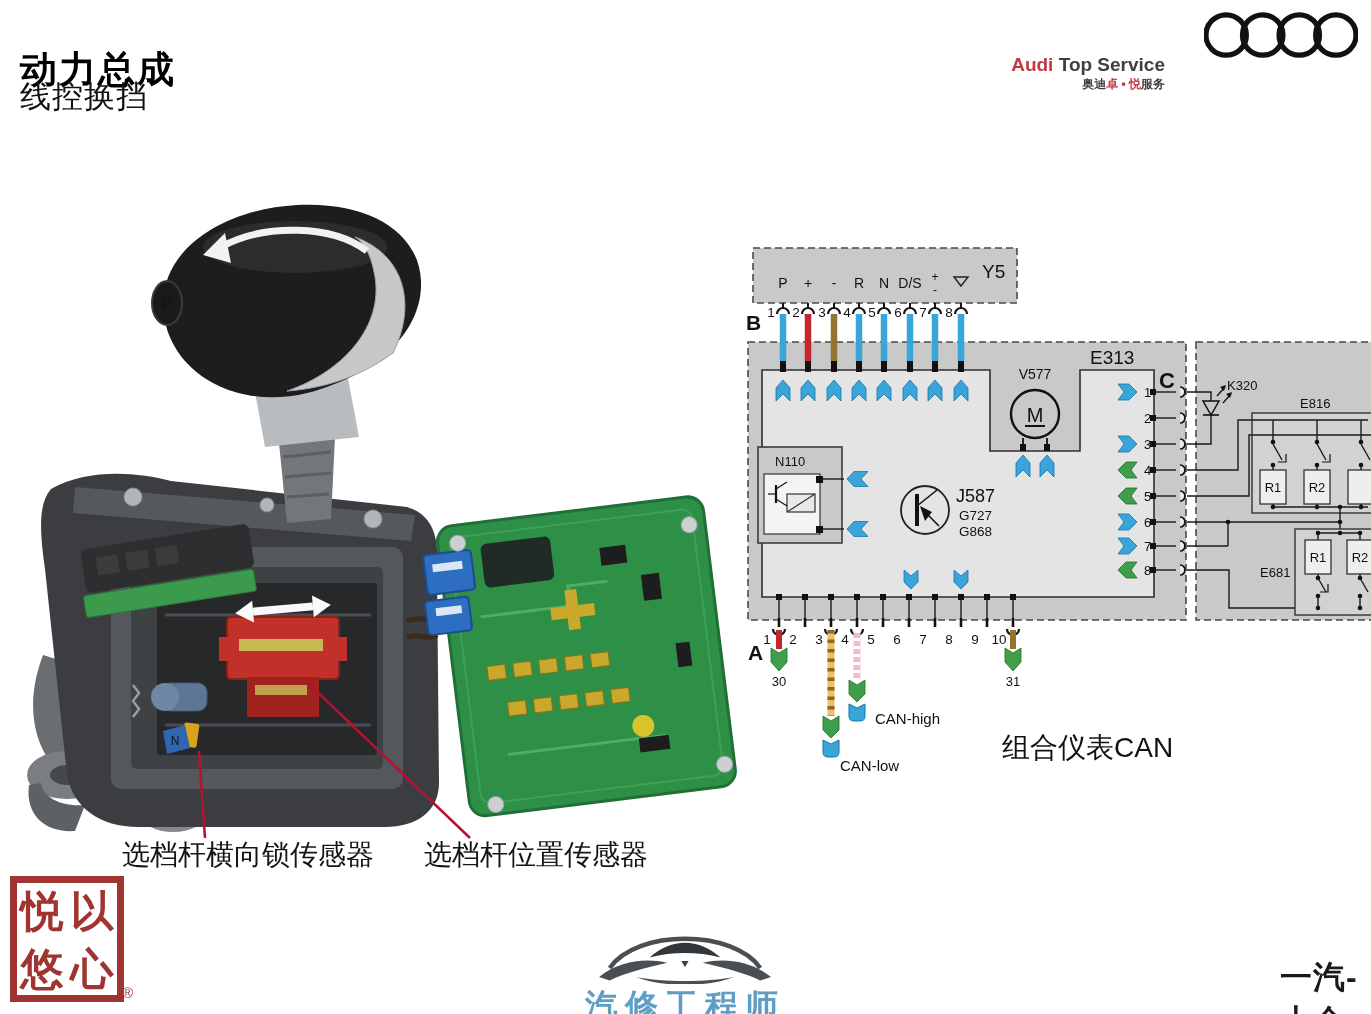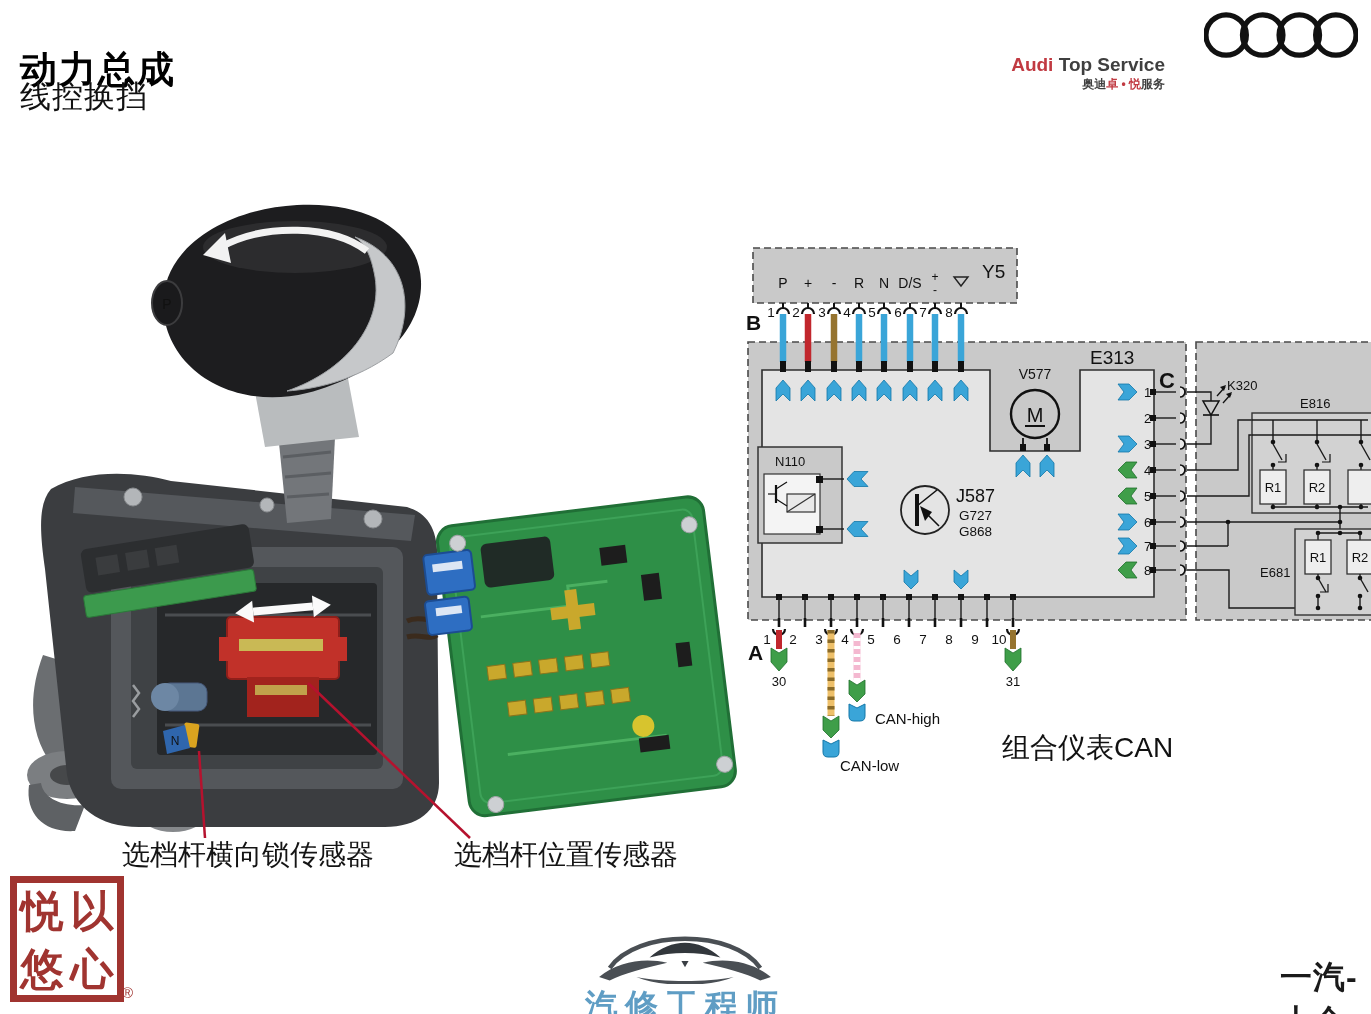--- a/index.html
+++ b/index.html
@@ -10,21 +10,21 @@
   .title1{left:20px;top:16px;font-size:37px;font-weight:700;letter-spacing:2px;color:#000;margin-top:29px;}
   .title2{left:20px;top:76px;font-size:31px;font-weight:400;letter-spacing:1px;color:#111;font-family:Liberation Mono, monospace;}
   .service{right:206px;top:12px;text-align:right;line-height:1.25;margin-top:41px;}
   .service .l1{font-size:19px;font-weight:700;color:#3f3f3f;}
   .service .l1 .red{color:#c13a42;}
   .service .l2{font-size:12px;color:#3f3f3f;font-weight:600;}
   .service .l2 .red{color:#c13a42;}
   
   .caption{font-size:28px;line-height:34px;color:#141414;text-align:center;}
   .cap-left{left:122px;top:838px;}
-  .cap-right{left:424px;top:838px;margin-left:30px;}
+  .cap-right{left:424px;top:838px;}
   
   .stamp{left:10px;top:876px;width:100px;height:112px;border:7px solid #a03430;
          display:grid;grid-template-columns:1fr 1fr;grid-template-rows:1fr 1fr;
          font-family:"DejaVu Serif",serif;color:#a03430;font-weight:700;}
   .stamp span{display:flex;align-items:center;justify-content:center;font-size:43px;}
   .stamp .reg{position:absolute;right:-16px;bottom:-6px;font-size:15px;font-weight:400;
               font-family:"Liberation Sans",sans-serif;}
   
   .watermark{left:563px;top:922px;width:244px;text-align:center;}
   .watermark .wm-text{font-size:33px;font-weight:700;letter-spacing:7px;color:#5f9dc4;margin-top:-4px;}

